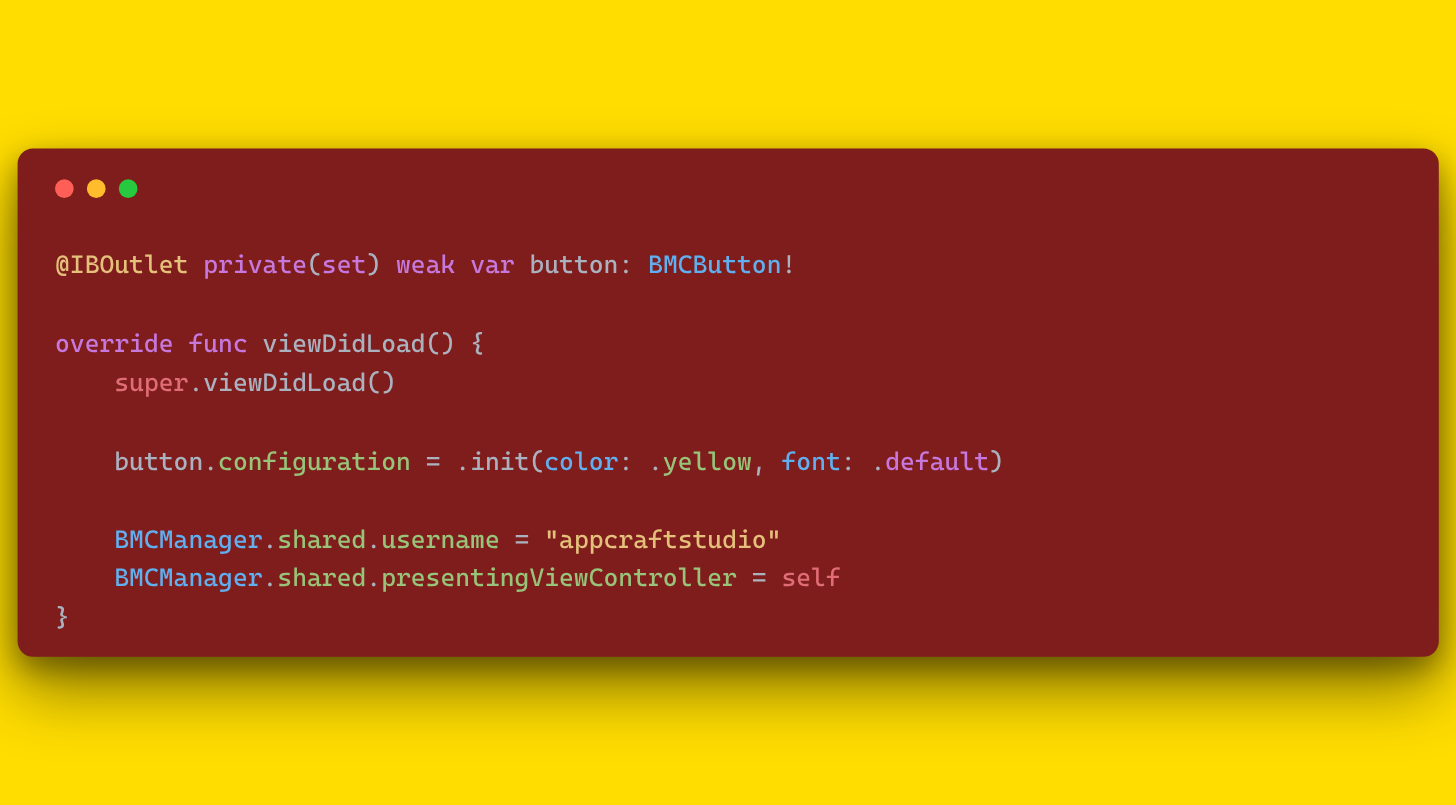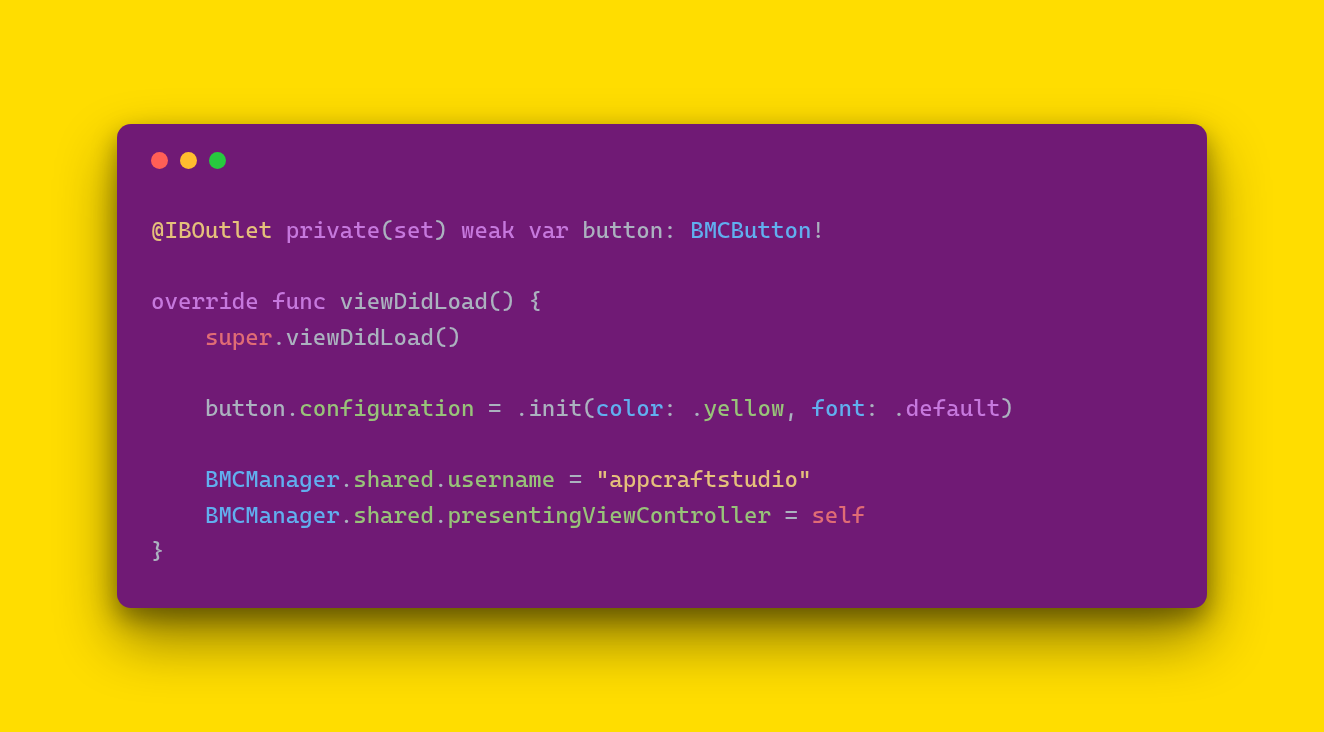--- a/index.html
+++ b/index.html
@@ -6,25 +6,25 @@
   body {
     width: 1324px;
     height: 732px;
     background: #FFDD00;
     display: flex;
     align-items: center;
     justify-content: center;
     font-family: ui-monospace, "SF Mono", "Cascadia Code", Menlo, Consolas, monospace;
   }
   .window {
-    width: 1090px;
-    background: #701a75;
+    width: 1292px;
+    background: #7f1d1d;
     border-radius: 14px;
     box-shadow: 0 30px 60px rgba(0,0,0,0.45), 0 10px 25px rgba(0,0,0,0.35);
-    padding: 28px 28px 39px 28px;
+    padding: 28px 28px 16px 28px;
   }
   .traffic-lights {
     display: flex;
     gap: 12px;
     margin-bottom: 44px;
     padding-left: 6px;
   }
   .dot {
     width: 17px;
     height: 17px;

